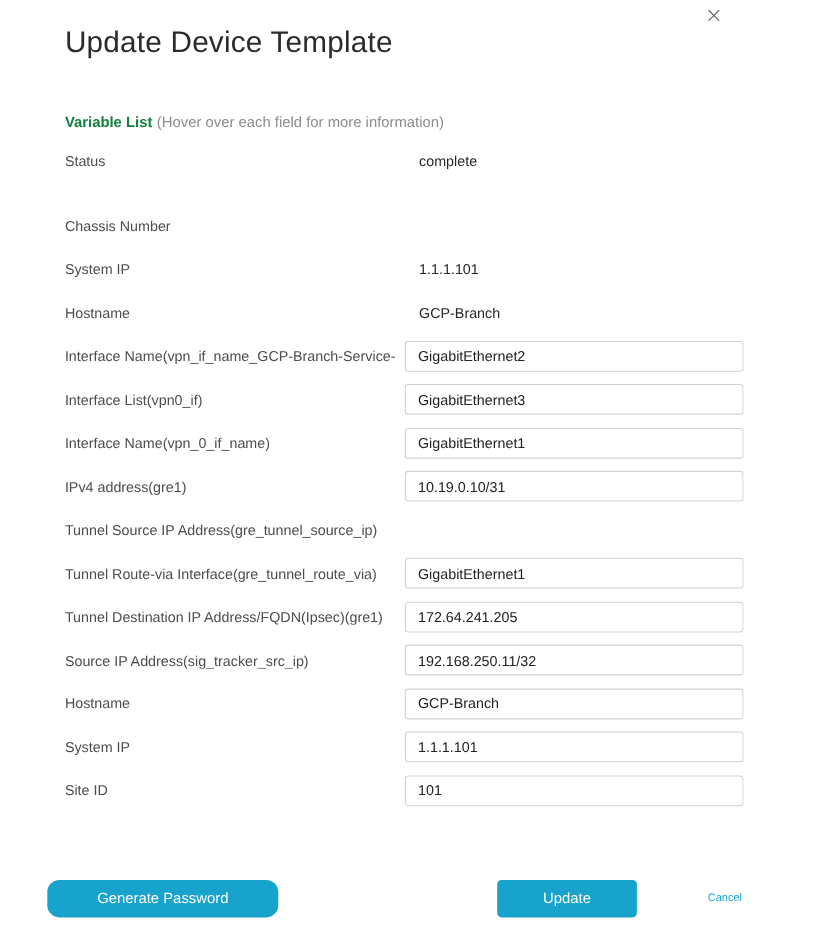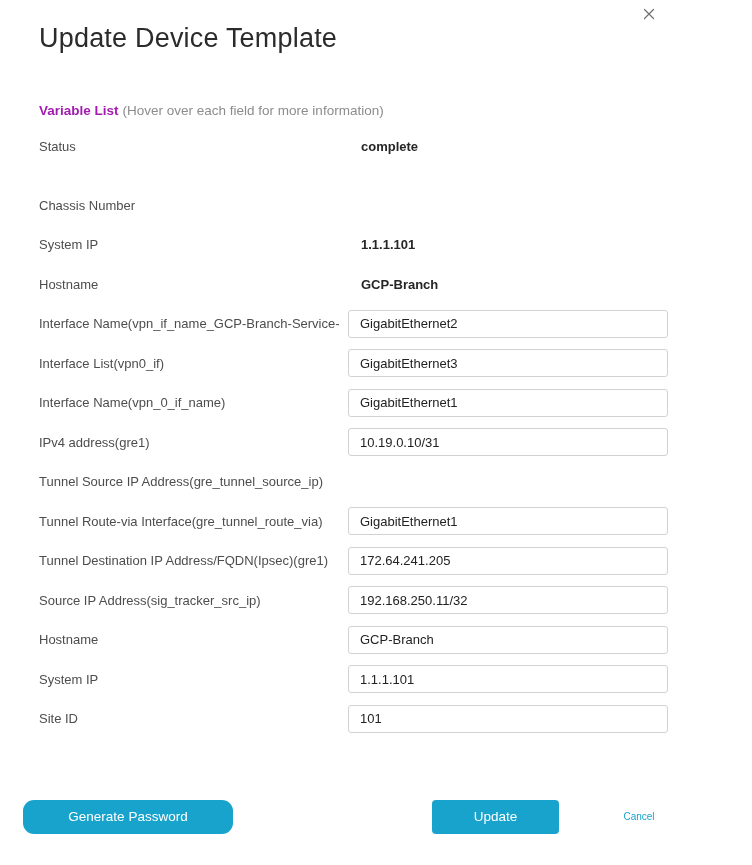--- a/index.html
+++ b/index.html
@@ -4,20 +4,21 @@
 <style>
   * { box-sizing: border-box; }
   html, body { margin: 0; padding: 0; background: #ffffff; }
   .page {
     position: relative;
     width: 676px;
     height: 865px;
     background: #ffffff;
     font-family: "Liberation Sans", sans-serif;
     overflow: hidden;
+    padding-left: 20px;
   }
   .close-btn {
     position: absolute;
     top: 6px;
     right: 19px;
     width: 16px;
     height: 16px;
     color: #6e6e6e;
     cursor: pointer;
     background: none;
@@ -34,21 +35,21 @@
     letter-spacing: 0.2px;
   }
   .section-heading {
     margin: 49px 0 0 39px;
     font-size: 13.5px;
     line-height: 16px;
     color: #8c8c8c;
   }
   .section-heading .strong {
     font-weight: bold;
-    color: #a21caf;
+    color: #15803d;
     margin-right: 4px;
   }
   .rows { margin-top: 8px; }
   .row {
     height: 39.5px;
     display: flex;
     align-items: center;
     padding-left: 39px;
   }
   .row-spacer { height: 19px; }
@@ -58,21 +59,20 @@
     font-size: 13px;
     color: #4d4d4d;
     white-space: nowrap;
     overflow: hidden;
   }
   .field-value {
     font-size: 13px;
     color: #262626;
     padding-left: 13px;
     white-space: nowrap;
-    font-weight: bold;
   }
   .field-input {
     width: 320px;
     height: 28px;
     border: 1px solid #d2d2d2;
     border-radius: 3px;
     padding: 0 11px;
     font-size: 13px;
     color: #222222;
     font-family: inherit;

